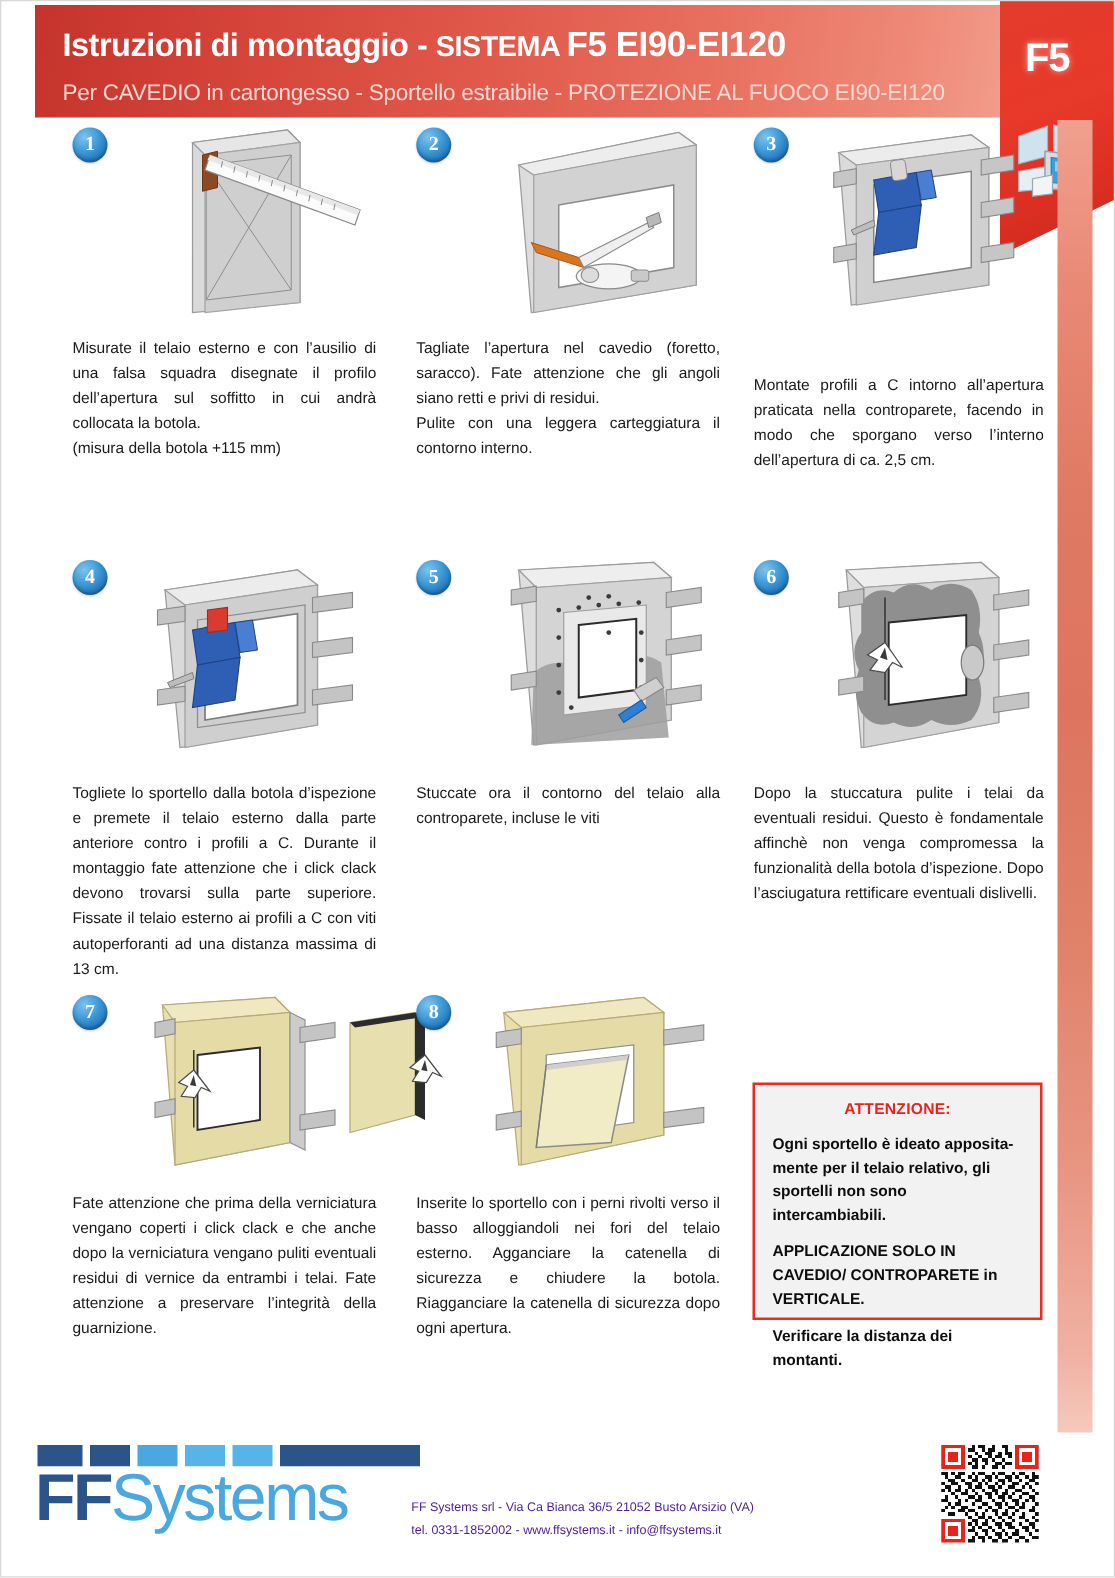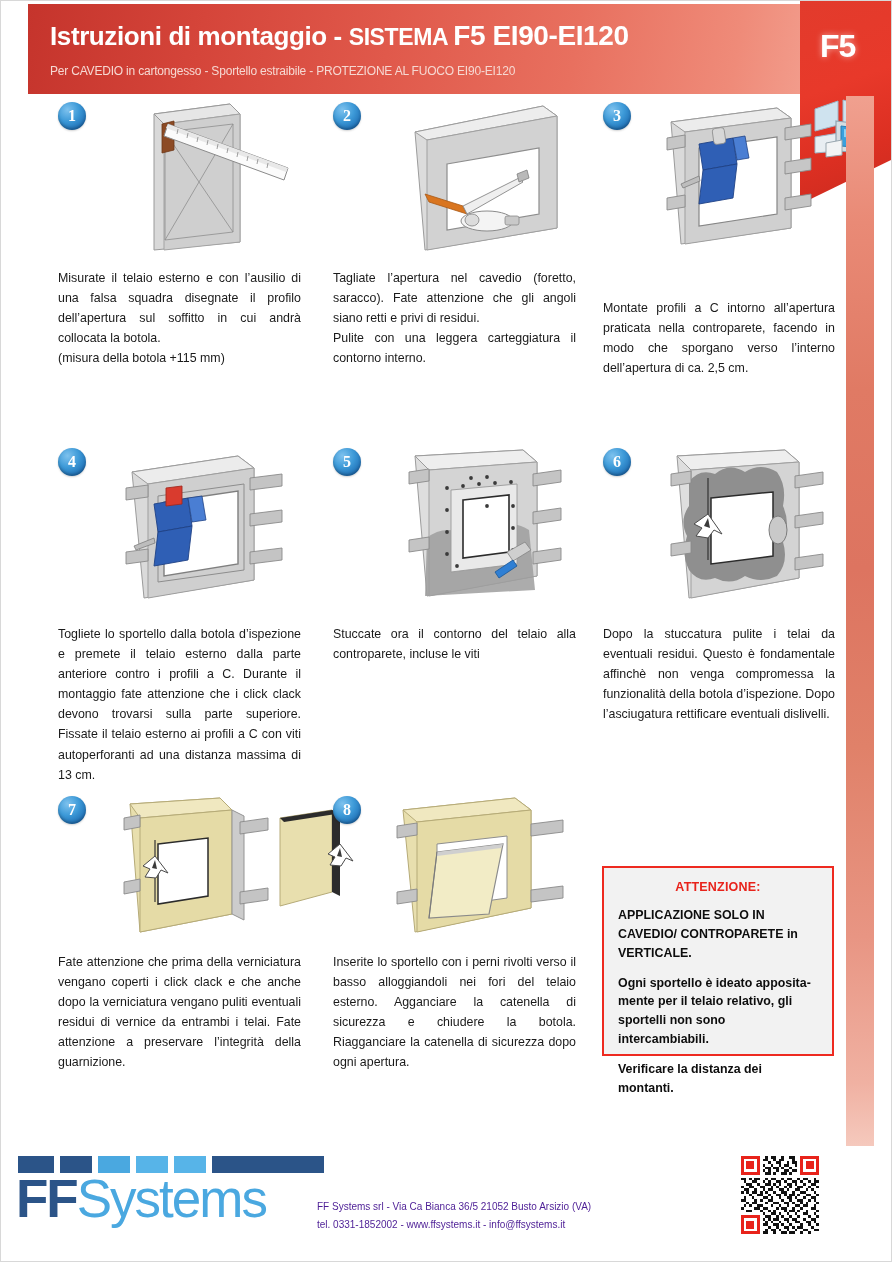--- a/index.html
+++ b/index.html
@@ -30,21 +30,21 @@
   .header-title {
     position:absolute; left:22px; top:16px;
     font-size:26px; font-weight:bold; color:#ffffff;
     letter-spacing:-0.4px; white-space:nowrap;
     font-family:"Liberation Sans", sans-serif;
   }
   .header-title .ht-sys { font-size:23px; }
   .header-title .ht-model { font-size:28px; }
   .header-sub {
     position:absolute; left:22px; top:60px;
-    font-size:12px; color:#f6d8d2; white-space:nowrap;
+    font-size:18px; color:#f6d8d2; white-space:nowrap;
     letter-spacing:-0.2px;
   }
 
   
   .corner-tab {
     position:absolute; right:0; top:0; width:92px; height:212px;
     background:linear-gradient(160deg,#e23b2c 0%,#e8392a 40%,#dc2f22 70%,#c82a1e 100%);
     overflow:hidden;
   }
   .corner-tab::after{
@@ -101,21 +101,21 @@
     text-align:center; color:#e8231b; font-size:12.5px; font-weight:bold;
     margin-bottom:12px; letter-spacing:.2px;
   }
   .attn-p {
     font-size:12.4px; font-weight:bold; color:#0d0d0d;
     line-height:1.52; margin-bottom:11px;
   }
   .attn-p:last-child { margin-bottom:0; }
 
   
-  .footer { position:absolute; left:0; bottom:0; width:744px; height:120px; background:#fff; }
+  .footer { position:absolute; left:12px; bottom:0; width:744px; height:120px; background:#fff; }
   .logo-bars { position:absolute; left:18px; top:14px; width:285px; height:17px; }
   .logo-bars span { position:absolute; top:0; height:17px; display:block; }
   .logo-text {
     position:absolute; left:16px; top:30px;
     font-size:53px; font-weight:bold; letter-spacing:-2px;
     font-family:"Liberation Sans", sans-serif; line-height:1;
   }
   .logo-ff { color:#2b5488; }
   .logo-systems { color:#4aa8e0; font-weight:normal; }
   .footer-contact {
@@ -388,22 +388,22 @@
           </g>
         </svg>
       </div>
       <div class="step-text" style="position:absolute; left:0; top:156px; width:243px;">Inserite lo sportello con i perni rivolti verso il basso alloggiandoli nei fori del telaio esterno. Agganciare la catenella di sicurezza e chiudere la botola. Riagganciare la catenella di sicurezza dopo ogni apertura.</div>
     </div>
 
   </div>
 
   <div class="attn-box">
     <div class="attn-title">ATTENZIONE:</div>
+    <div class="attn-p">Ogni sportello è ideato apposita-mente per il telaio relativo, gli sportelli non sono intercambiabili.</div>
     <div class="attn-p">APPLICAZIONE SOLO IN CAVEDIO/ CONTROPARETE in VERTICALE.</div>
-    <div class="attn-p">Ogni sportello è ideato apposita-mente per il telaio relativo, gli sportelli non sono intercambiabili.</div>
     <div class="attn-p">Verificare la distanza dei montanti.</div>
   </div>
 
   <div class="footer">
     <div class="logo-bars">
       <span style="left:0px;   width:36px; background:#2b5488;"></span>
       <span style="left:42px;  width:32px; background:#2b5488;"></span>
       <span style="left:80px;  width:32px; background:#4aa8e0;"></span>
       <span style="left:118px; width:32px; background:#57b4e8;"></span>
       <span style="left:156px; width:32px; background:#57b4e8;"></span>

